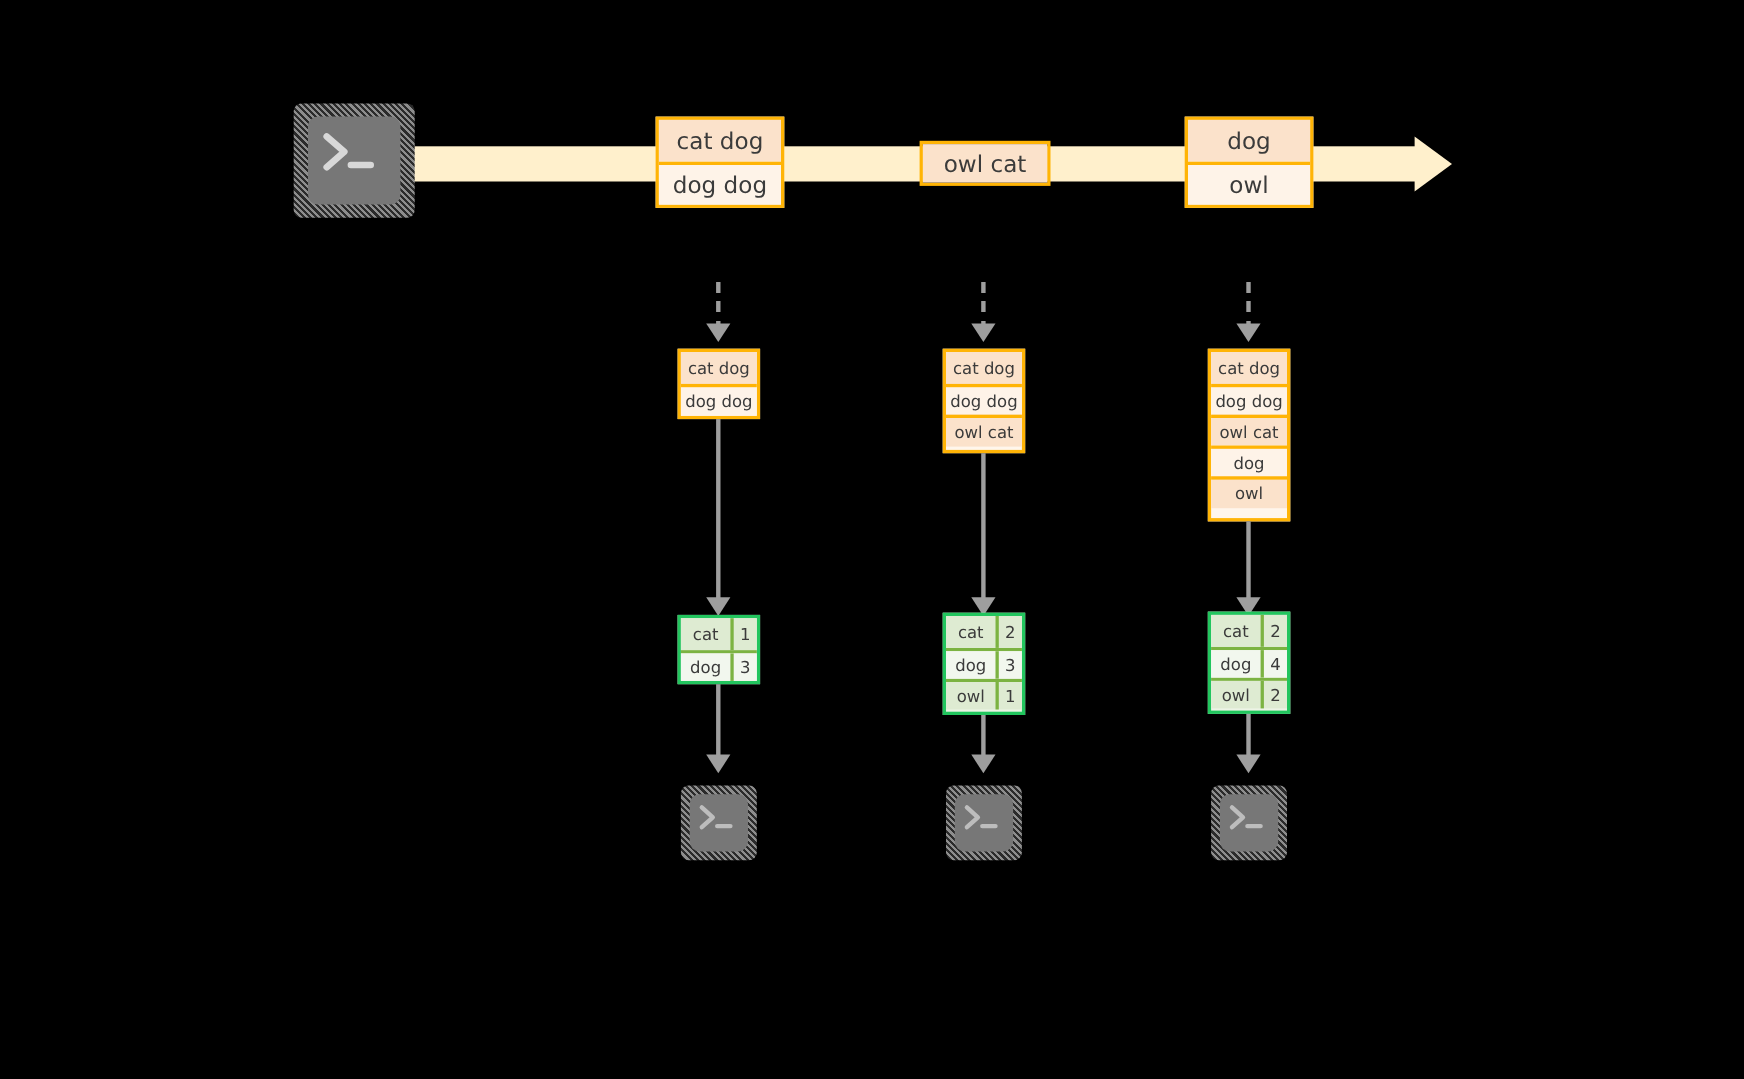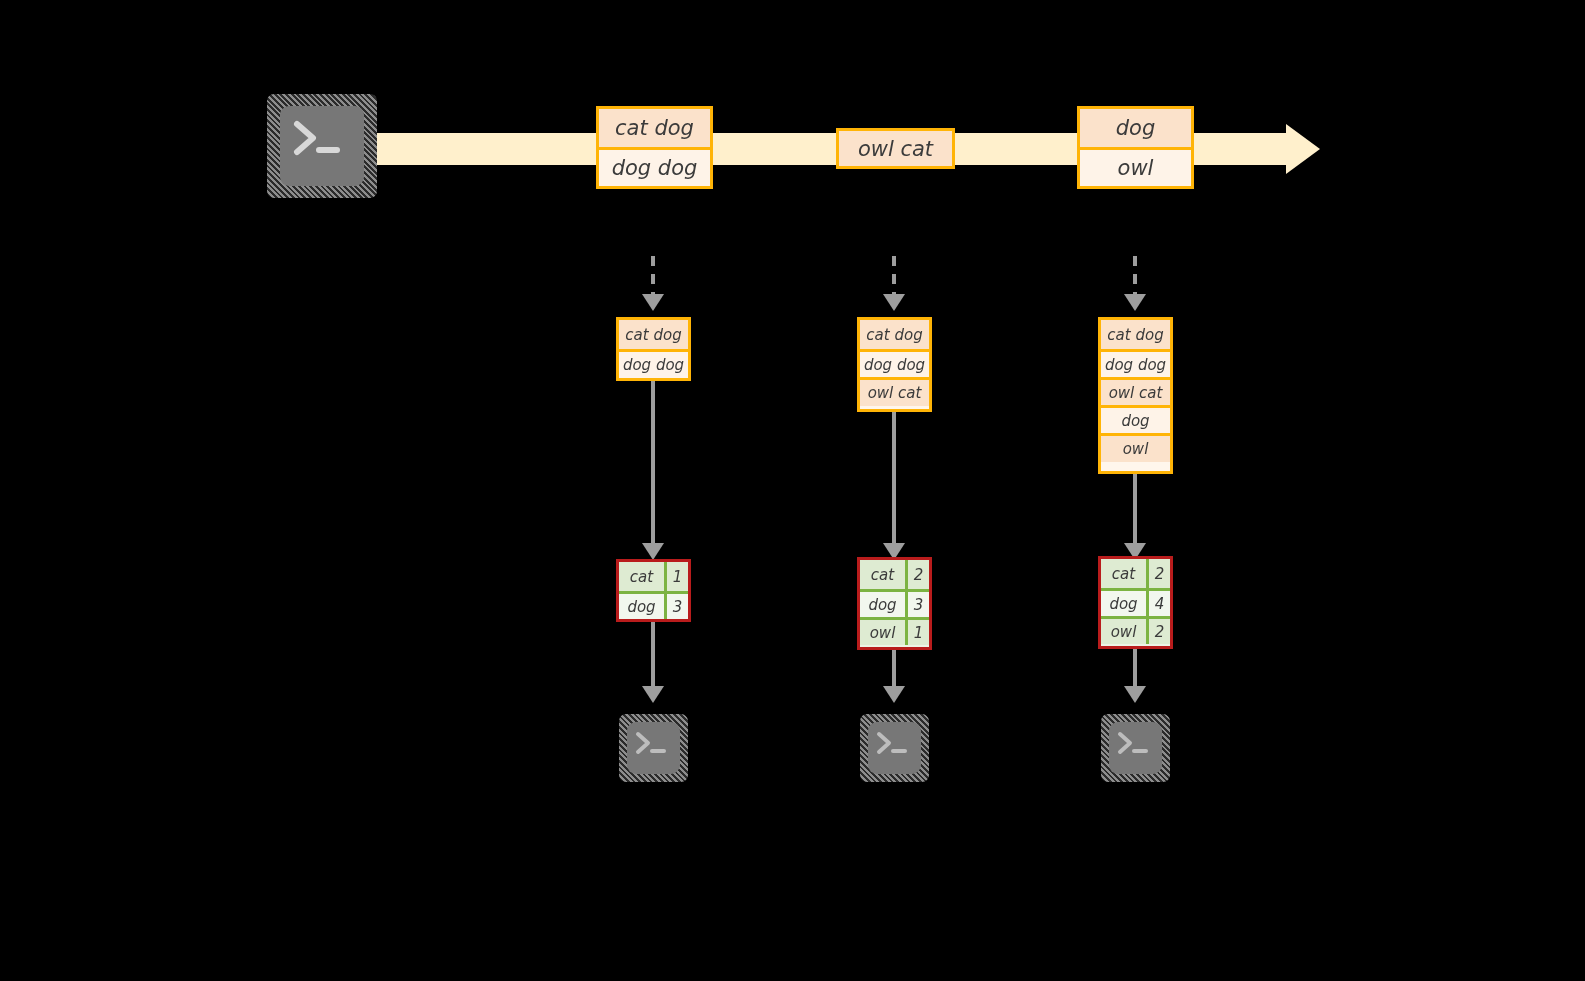--- a/index.html
+++ b/index.html
@@ -1,18 +1,18 @@
 <!DOCTYPE html>
 <html><head>
 <meta charset="utf-8">
 <style>
   html,body{margin:0;padding:0;background:#000;}
   body{width:1585px;height:981px;position:relative;overflow:hidden;
        font-family:"DejaVu Sans","Liberation Sans",sans-serif;}
-  #stage{position:absolute;left:0;top:0;width:1585px;height:981px;font-style:italic;}
+  #stage{position:absolute;left:0;top:0;width:1585px;height:981px;}
 
   
   .stream-bar{position:absolute;background:#FFF0CC;}
   .stream-head{position:absolute;width:0;height:0;
       border-top:25px solid transparent;border-bottom:25px solid transparent;
       border-left:34px solid #FFF0CC;}
 
   
   .term{position:absolute;}
   .term .hatch{position:absolute;left:0;top:0;right:0;bottom:0;border-radius:7px;
@@ -23,21 +23,21 @@
   
   .obox{position:absolute;border:3px solid #FFB406;box-sizing:border-box;
         background:#FFF6EC;}
   .orow{box-sizing:border-box;display:flex;align-items:center;justify-content:center;
         color:#3b3b3b;white-space:nowrap;}
   .orow.dark{background:#FBE2CB;}
   .orow.light{background:#FEF3E8;}
   .orow + .orow{border-top:3px solid #FFB406;}
 
   
-  .gbox{position:absolute;border:3px solid #b91c1c;box-sizing:border-box;background:#EDF4E6;}
+  .gbox{position:absolute;border:3px solid #22c55e;box-sizing:border-box;background:#EDF4E6;}
   .grow{display:flex;box-sizing:border-box;}
   .grow + .grow{border-top:3px solid #7CB342;}
   .gcell{box-sizing:border-box;display:flex;align-items:center;justify-content:center;
          color:#3b3b3b;white-space:nowrap;}
   .gcell.k{justify-content:center;}
   .gcell.v{border-left:3px solid #7CB342;justify-content:center;}
   .grow.dark .gcell{background:#DEEBD2;}
   .grow.light .gcell{background:#F2F7EE;}
 
   

